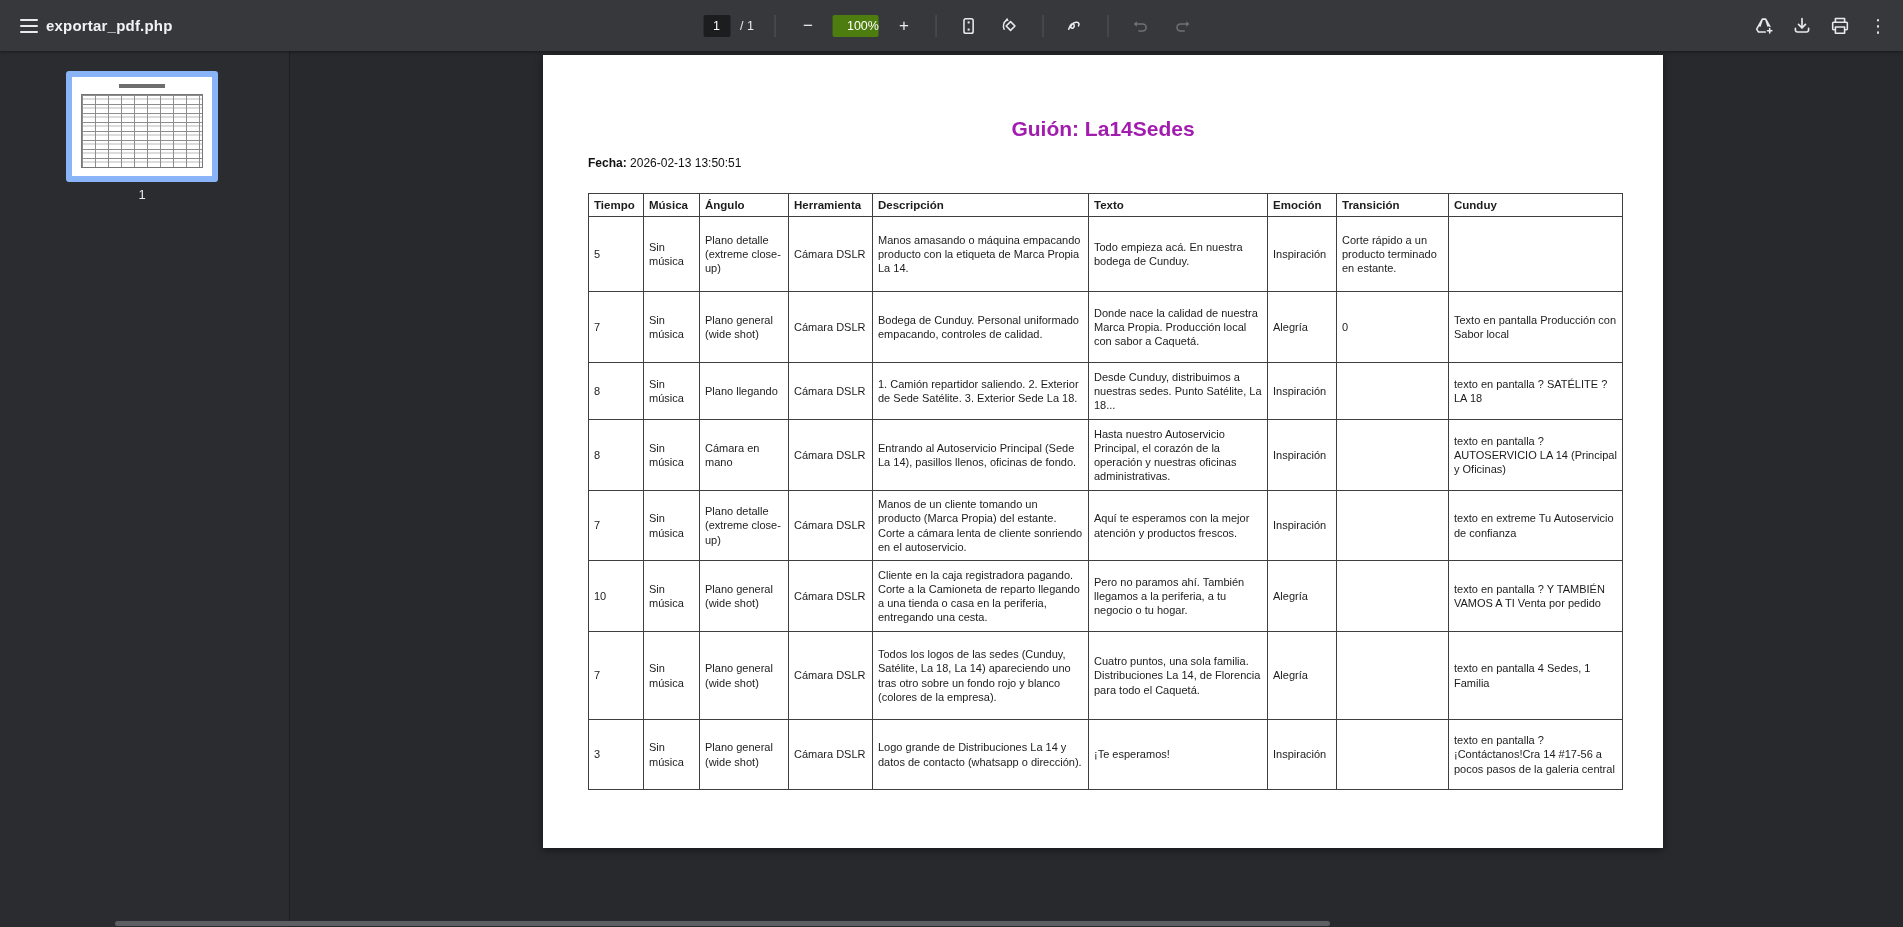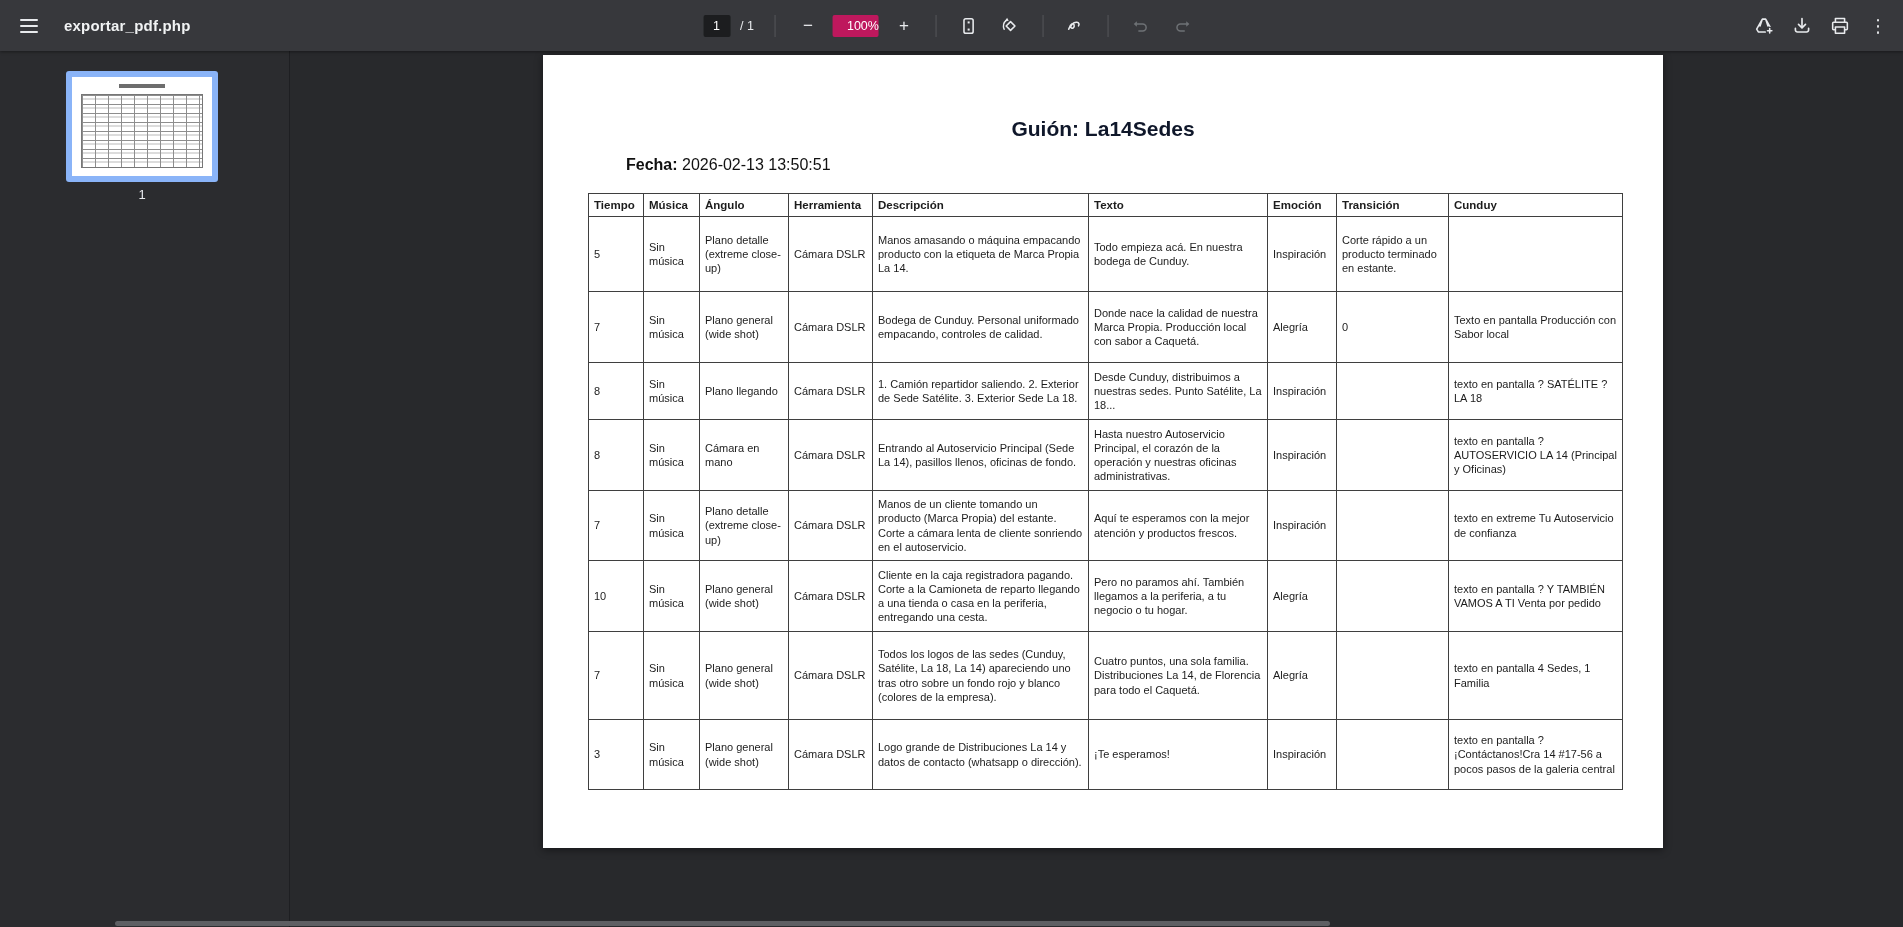--- a/index.html
+++ b/index.html
@@ -5,40 +5,40 @@
   * { margin:0; padding:0; box-sizing:border-box; }
   html,body { width:1903px; height:927px; overflow:hidden; }
   body { font-family:"Liberation Sans", sans-serif; background:#28292C; position:relative; }
 
   
   .toolbar {
     position:absolute; left:0; top:0; width:1903px; height:51px;
     background:#37383C; display:flex; align-items:center;
     box-shadow:0 1px 3px rgba(0,0,0,.4); z-index:30;
   }
-  .tb-left { display:flex; align-items:center; padding-left:12px; gap:18px; flex:0 0 auto; }
+  .tb-left { display:flex; align-items:center; padding-left:12px; flex:0 0 auto; }
   .icon-btn {
     width:34px; height:34px; border:none; background:transparent; border-radius:50%;
     display:flex; align-items:center; justify-content:center; cursor:pointer; color:#E8EAED;
     flex:0 0 auto;
   }
   .icon-btn svg { display:block; }
   .doc-title { color:#F1F3F4; font-size:15px; font-weight:600; letter-spacing:.2px; }
   .tb-center {
     position:absolute; left:50%; top:0; transform:translateX(-50%); height:51px;
     display:flex; align-items:center; gap:8px;
   }
   .page-input {
     width:27px; height:22px; background:#1C1D1F; border:none; border-radius:2px;
     color:#FFFFFF; font-size:12.5px; text-align:center; font-family:"Liberation Sans", sans-serif;
   }
   .page-total { color:#E8EAED; font-size:12.5px; margin-left:2px; margin-right:6px; }
   .tb-sep { width:1px; height:22px; background:#55565A; margin:0 7px; }
   .zoom-box {
-    min-width:44px; height:22px; background:#be185d; border-radius:2px; border:none;
+    min-width:44px; height:22px; background:#4d7c0f; border-radius:2px; border:none;
     color:#FFFFFF; font-size:12.5px; display:flex; align-items:center; justify-content:center;padding-left:14px;
   }
   .glyph-btn { font-size:17px; font-weight:400; }
   .tb-right { position:absolute; right:8px; top:0; height:51px; display:flex; align-items:center; gap:4px; }
   .disabled-ic { color:#6E7175; }
   .more-glyph { font-size:18px; line-height:1; }
 
   
   .sidebar {
     position:absolute; left:0; top:51px; width:290px; height:876px;
@@ -62,22 +62,22 @@
       repeating-linear-gradient(to bottom, rgba(0,0,0,0) 0 3px, #dcdcdc 3px 5px, rgba(0,0,0,0) 5px 9px);
   }
   .thumb-label { position:absolute; left:66px; top:136px; width:152px; text-align:center; color:#E8EAED; font-size:13px; }
 
   
   .viewer { position:absolute; left:291px; top:51px; width:1612px; height:876px; background:#28292C; overflow:hidden; }
   .pdf-page {
     position:absolute; left:252px; top:4px; width:1120px; height:793px; background:#FFFFFF;
     box-shadow:0 2px 8px rgba(0,0,0,.45); color:#1A1A1A;
   }
-  .pdf-title { position:absolute; left:0; top:62px; width:100%; text-align:center; font-size:21px; font-weight:bold; color:#0f172a; }
-  .pdf-date { position:absolute; left:45px; top:101px; font-size:16px; color:#111;margin-left:38px; }
+  .pdf-title { position:absolute; left:0; top:62px; width:100%; text-align:center; font-size:21px; font-weight:bold; color:#a21caf; }
+  .pdf-date { position:absolute; left:45px; top:101px; font-size:12px; color:#111; }
   .pdf-date b { font-weight:bold; }
 
   .script-table {
     position:absolute; left:45px; top:138px; width:1031px;
     border-collapse:collapse; table-layout:fixed;
     font-size:11px; line-height:1.28; color:#1c1c1c;border-radius:25px;
   }
   .script-table th, .script-table td {
     border:1px solid #3F3F3F; padding:3px 5px; text-align:left; vertical-align:middle;
     overflow:hidden; word-wrap:break-word;

